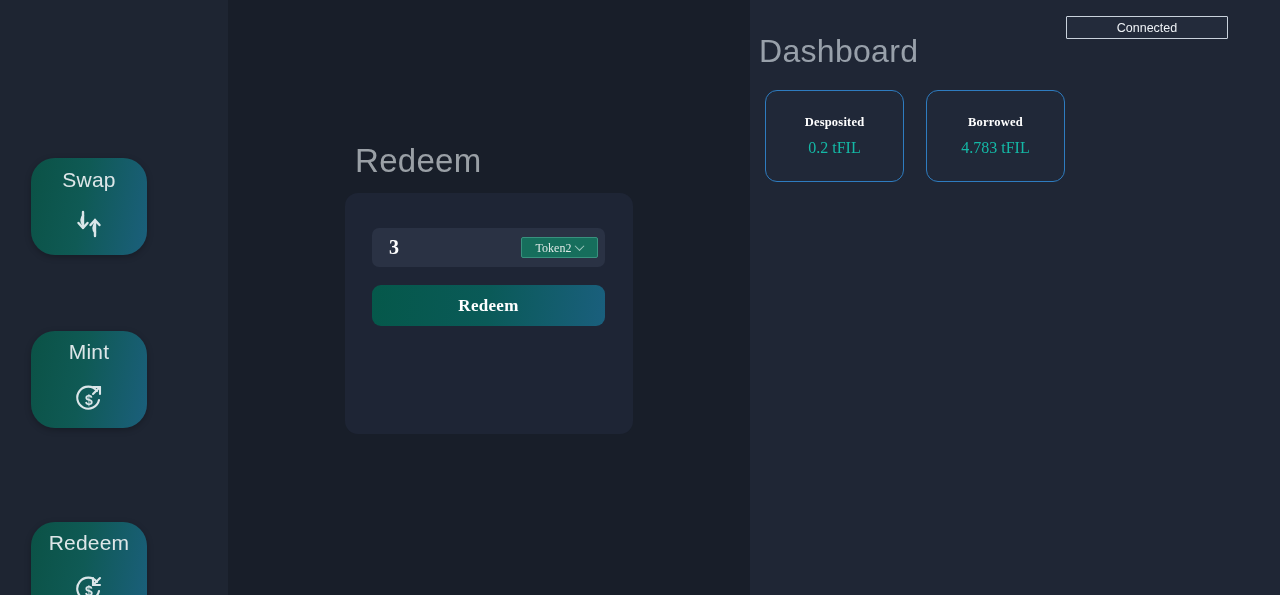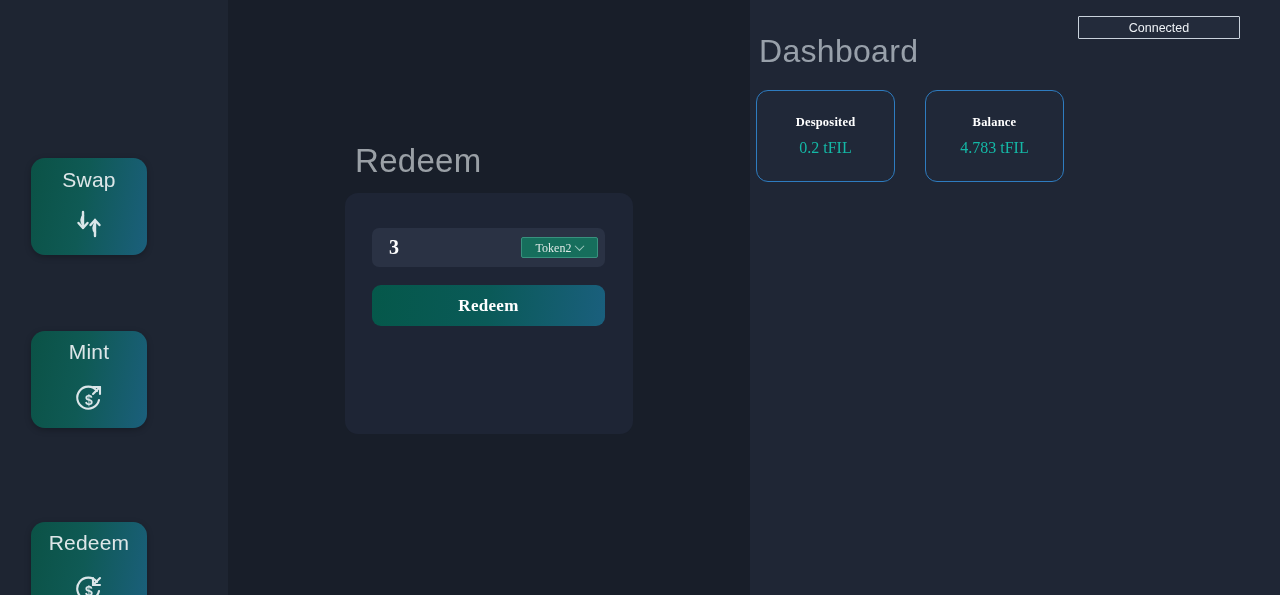--- a/index.html
+++ b/index.html
@@ -38,21 +38,21 @@
     height: 40px;
   }
 
   .logo-svg { display: block; }
 
   .nav-btn {
     position: absolute;
     left: 31px;
     width: 116px;
     height: 97px;
-    border-radius: 14px;
+    border-radius: 24px;
     background: linear-gradient(100deg, #0b5246 0%, #0f5a55 45%, #1b5f7c 100%);
     display: flex;
     flex-direction: column;
     align-items: center;
     justify-content: center;
     gap: 20px;
     cursor: pointer;
     border: none;
     box-shadow: 0 2px 6px rgba(0,0,0,0.25);
     text-align: center;
@@ -170,21 +170,21 @@
   
   .dashboard {
     position: relative;
     flex: 1 1 auto;
     height: 595px;
     background: #1f2635;
   }
 
   .connect-btn {
     position: absolute;
-    right: 40px;
+    right: 52px;
     top: 16px;
     width: 162px;
     height: 23px;
     background: #232b3b;
     border: 1px solid #c9d2dc;
     border-radius: 1px;
     color: #eef2f6;
     font-size: 12.5px;
     cursor: pointer;
     font-family: "Liberation Sans", sans-serif;
@@ -198,24 +198,24 @@
     left: 9px;
     top: 33px;
     color: #98a0aa;
     font-size: 32px;
     font-weight: 400;
     letter-spacing: 0.3px;
   }
 
   .stats-row {
     position: absolute;
-    left: 6px;
+    left: 15px;
     top: 90px;
     display: flex;
-    gap: 30px;
+    gap: 22px;
   }
 
   .stat-card {
     width: 139px;
     height: 92px;
     border: 1.4px solid #2e7cc0;
     border-radius: 12px;
     background: #202838;
     display: flex;
     flex-direction: column;
@@ -309,21 +309,21 @@
     <h2 class="dash-title">Dashboard</h2>
 
     <div class="stats-row">
 
       <div class="stat-card">
         <span class="stat-label">Desposited</span>
         <span class="stat-value">0.2 tFIL</span>
       </div>
 
       <div class="stat-card">
-        <span class="stat-label">Balance</span>
+        <span class="stat-label">Borrowed</span>
         <span class="stat-value">4.783 tFIL</span>
       </div>
 
 
     </div>
   </aside>
 
 </div>
 
 </body></html>

